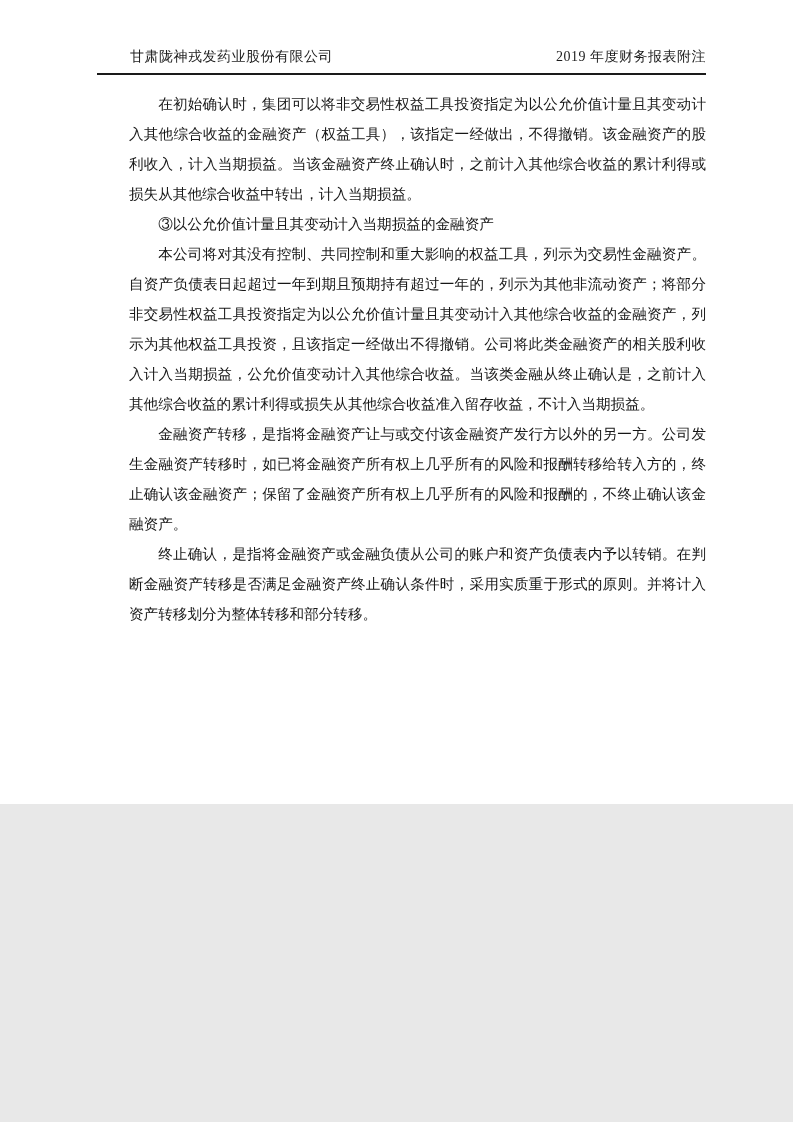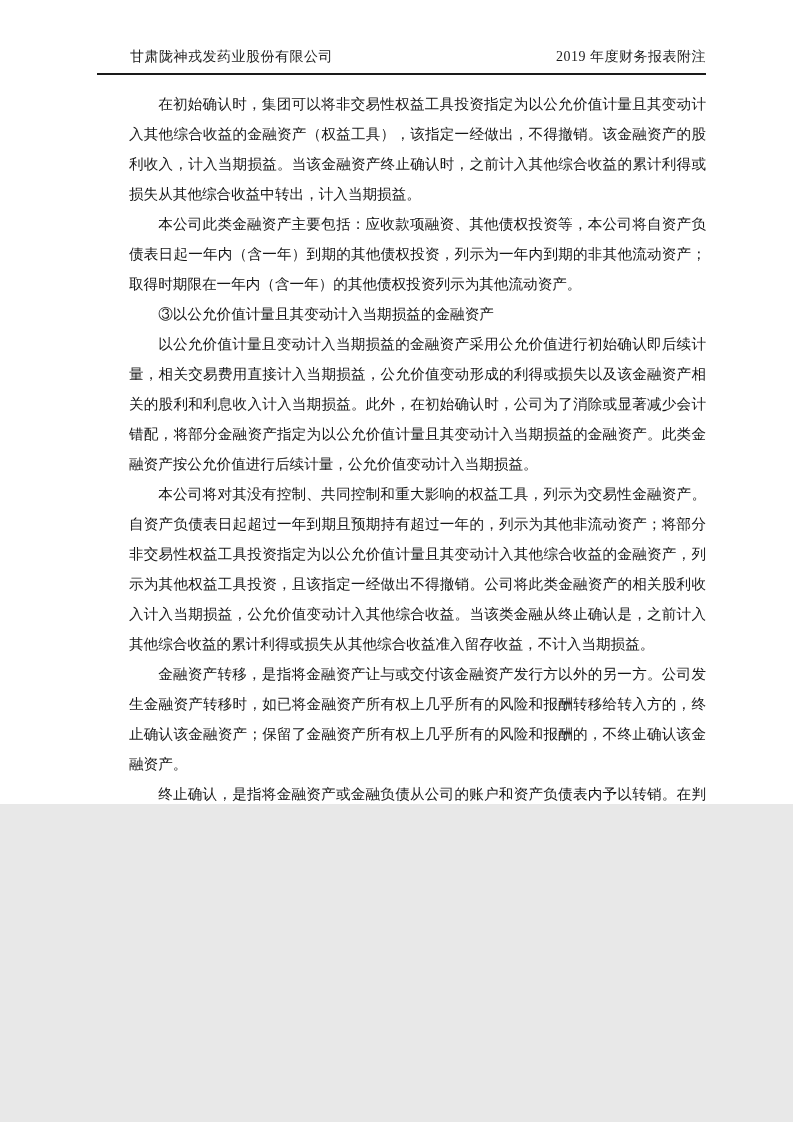--- a/index.html
+++ b/index.html
@@ -107,23 +107,21 @@
 <div class="page">
 
   <div class="header-row">
     <span>甘肃陇神戎发药业股份有限公司</span>
     <span>2019 年度财务报表附注</span>
   </div>
   <div class="header-rule"></div>
 
   <div class="doc-body">
     <p>在初始确认时，集团可以将非交易性权益工具投资指定为以公允价值计量且其变动计入其他综合收益的金融资产（权益工具），该指定一经做出，不得撤销。该金融资产的股利收入，计入当期损益。当该金融资产终止确认时，之前计入其他综合收益的累计利得或损失从其他综合收益中转出，计入当期损益。</p>
-    <p>本公司此类金融资产主要包括：应收款项融资、其他债权投资等，本公司将自资产负债表日起一年内（含一年）到期的其他债权投资，列示为一年内到期的非其他流动资产；取得时期限在一年内（含一年）的其他债权投资列示为其他流动资产。</p>
     <p>③以公允价值计量且其变动计入当期损益的金融资产</p>
-    <p>以公允价值计量且变动计入当期损益的金融资产采用公允价值进行初始确认即后续计量，相关交易费用直接计入当期损益，公允价值变动形成的利得或损失以及该金融资产相关的股利和利息收入计入当期损益。此外，在初始确认时，公司为了消除或显著减少会计错配，将部分金融资产指定为以公允价值计量且其变动计入当期损益的金融资产。此类金融资产按公允价值进行后续计量，公允价值变动计入当期损益。</p>
     <p>本公司将对其没有控制、共同控制和重大影响的权益工具，列示为交易性金融资产。自资产负债表日起超过一年到期且预期持有超过一年的，列示为其他非流动资产；将部分非交易性权益工具投资指定为以公允价值计量且其变动计入其他综合收益的金融资产，列示为其他权益工具投资，且该指定一经做出不得撤销。公司将此类金融资产的相关股利收入计入当期损益，公允价值变动计入其他综合收益。当该类金融从终止确认是，之前计入其他综合收益的累计利得或损失从其他综合收益准入留存收益，不计入当期损益。</p>
     <p>金融资产转移，是指将金融资产让与或交付该金融资产发行方以外的另一方。公司发生金融资产转移时，如已将金融资产所有权上几乎所有的风险和报酬转移给转入方的，终止确认该金融资产；保留了金融资产所有权上几乎所有的风险和报酬的，不终止确认该金融资产。</p>
     <p>终止确认，是指将金融资产或金融负债从公司的账户和资产负债表内予以转销。在判断金融资产转移是否满足金融资产终止确认条件时，采用实质重于形式的原则。并将计入资产转移划分为整体转移和部分转移。</p>
   </div>
 
 
   <div class="logo-block">
     <div class="logo-brand-row">
       <span class="logo-brand">cninf</span>
       <span class="logo-swirl">

